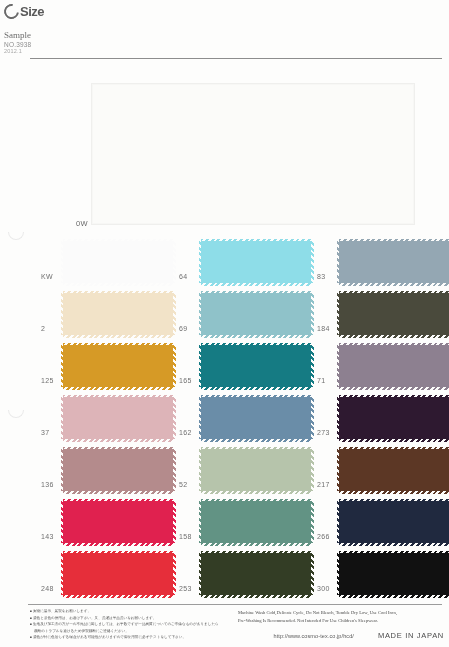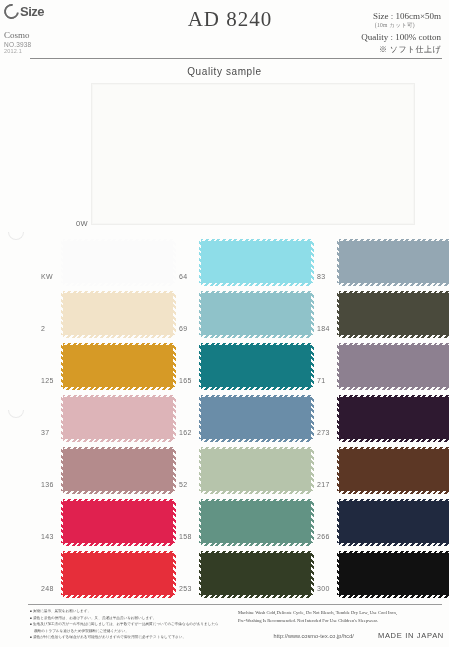--- a/index.html
+++ b/index.html
@@ -91,40 +91,32 @@
 
 <div class="card">
 
   <div class="header">
 
     <div class="logo-block">
       <div class="logo">
         <span class="mark"></span>
         <span>Size</span>
       </div>
-      <div class="sample-label">Cosmo</div>
+      <div class="sample-label">Sample</div>
       <div class="sample-no">NO.3938</div>
       <div class="sample-date">2012.1</div>
     </div>
 
     <div class="title-block">
-      <div class="title-main">AD 8240</div>
     </div>
 
-    <div class="spec-block">
-      <div>Size : 106cm×50m</div>
-      <div class="spec-note">(10m カット可)</div>
-      <div>Quality : 100% cotton</div>
-      <div class="spec-soft">※ ソフト仕上げ</div>
-    </div>
   </div>
 
   <div class="rule"></div>
 
-  <div class="qs-title">Quality sample</div>
   <div class="qs-swatch" style="background: rgb(251, 251, 249);"></div>
   <div class="qs-code">0W</div>
 
   <div class="grid">
       <div class="row">
         <div class="cell c0">
           <span class="code">KW</span>
           <div class="chip">
             <div class="fill" style="background: rgb(251, 251, 251);"></div>
             <div class="pink-top" style="background: repeating-linear-gradient(135deg, rgb(251, 251, 251) 0px, rgb(251, 251, 251) 2px, transparent 2px, transparent 4px);"></div>

